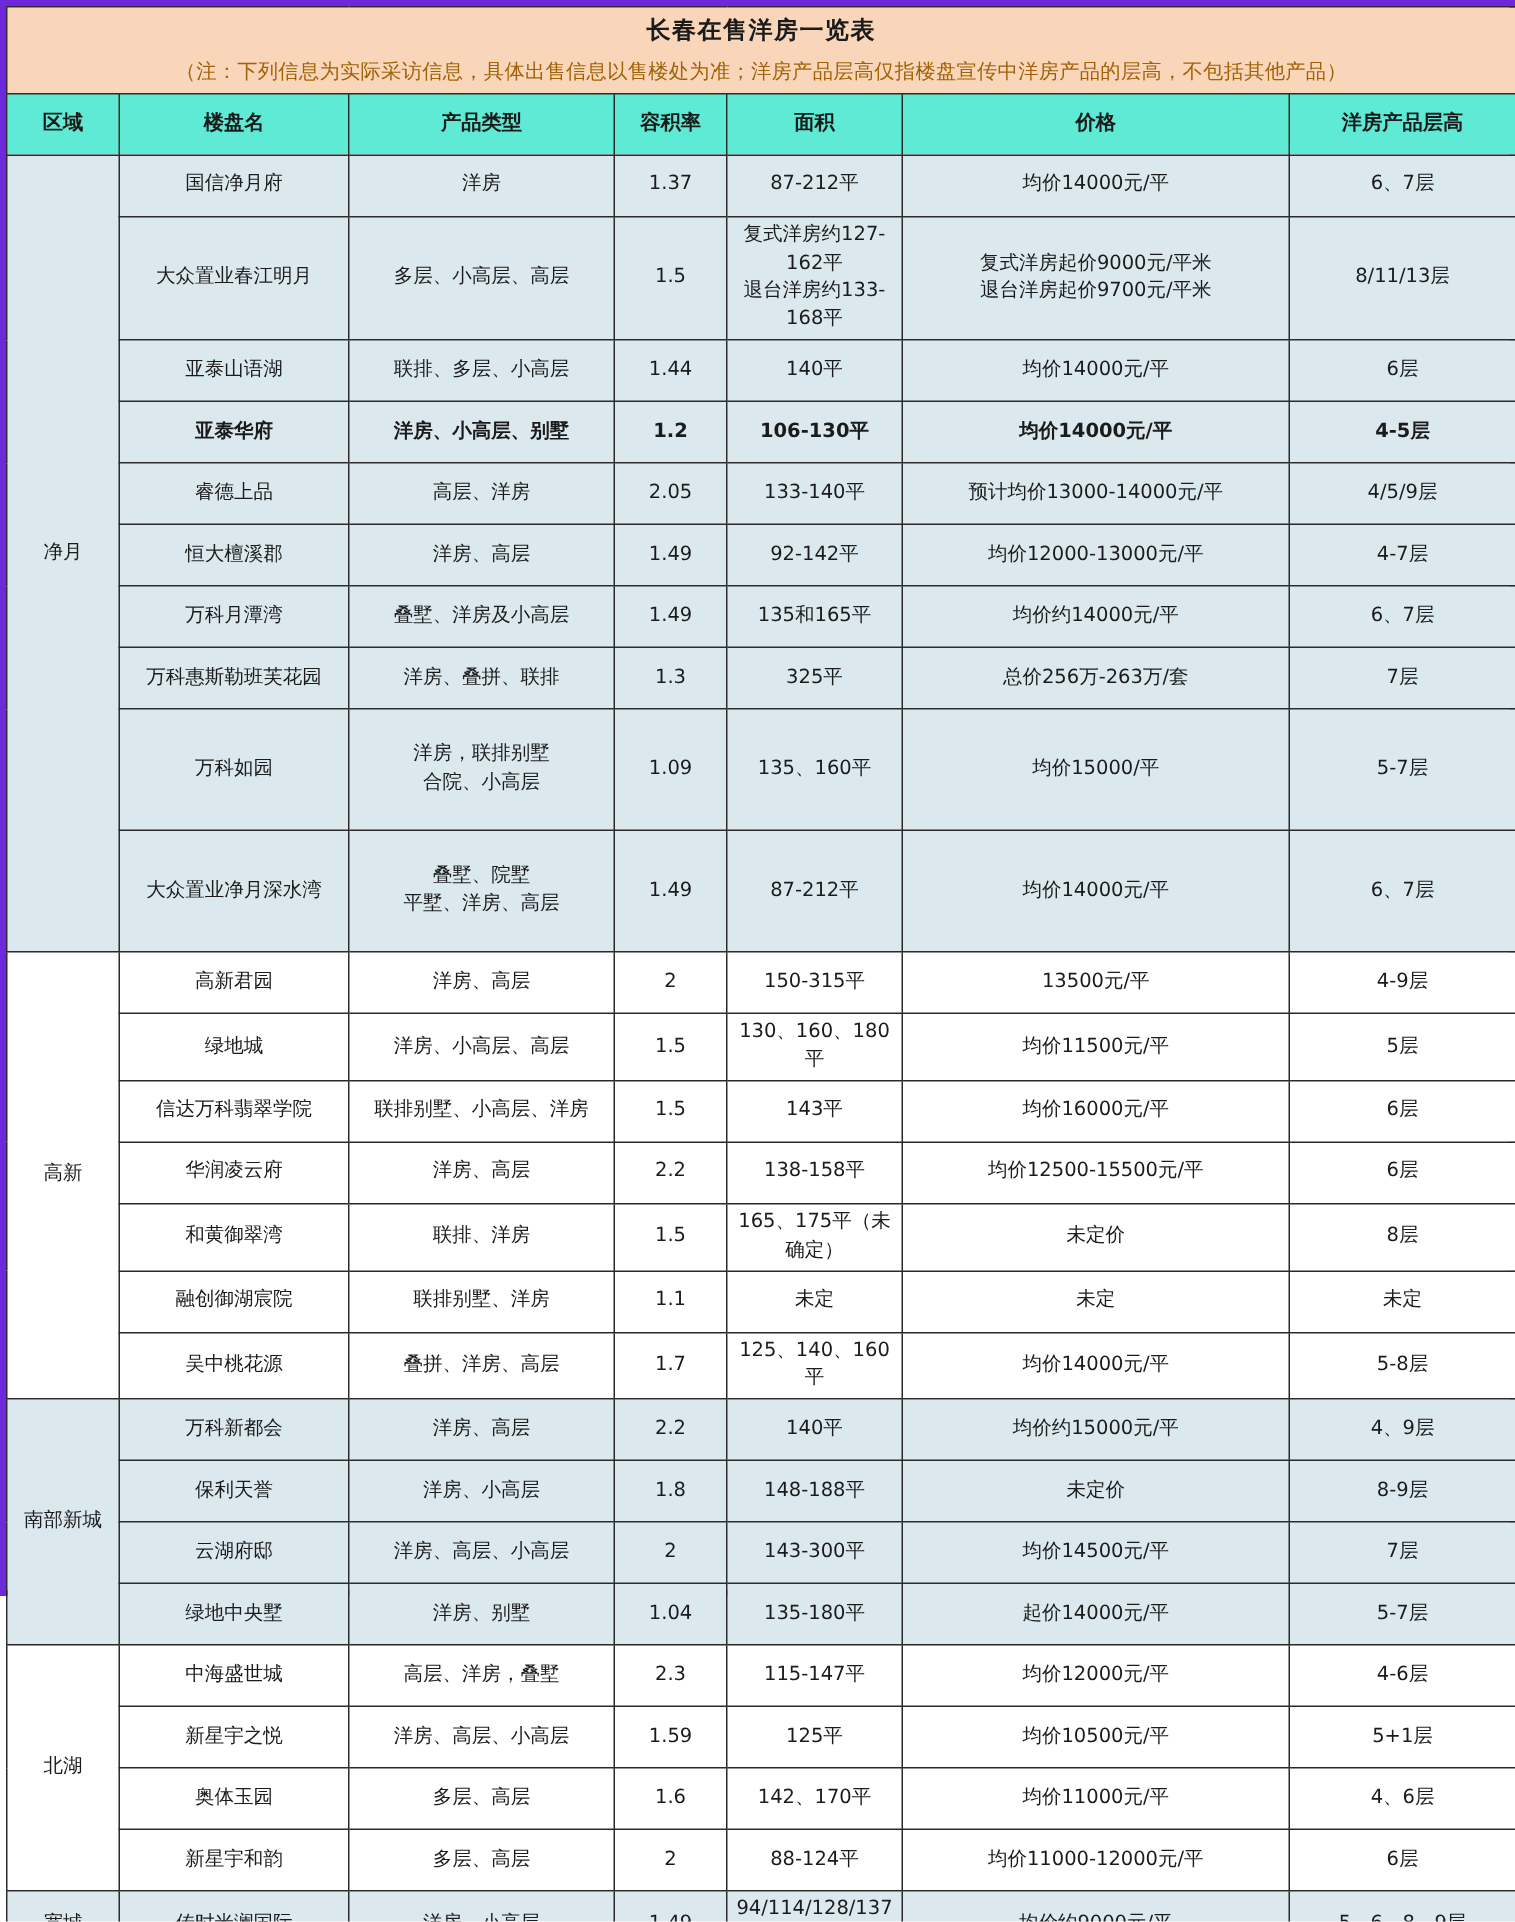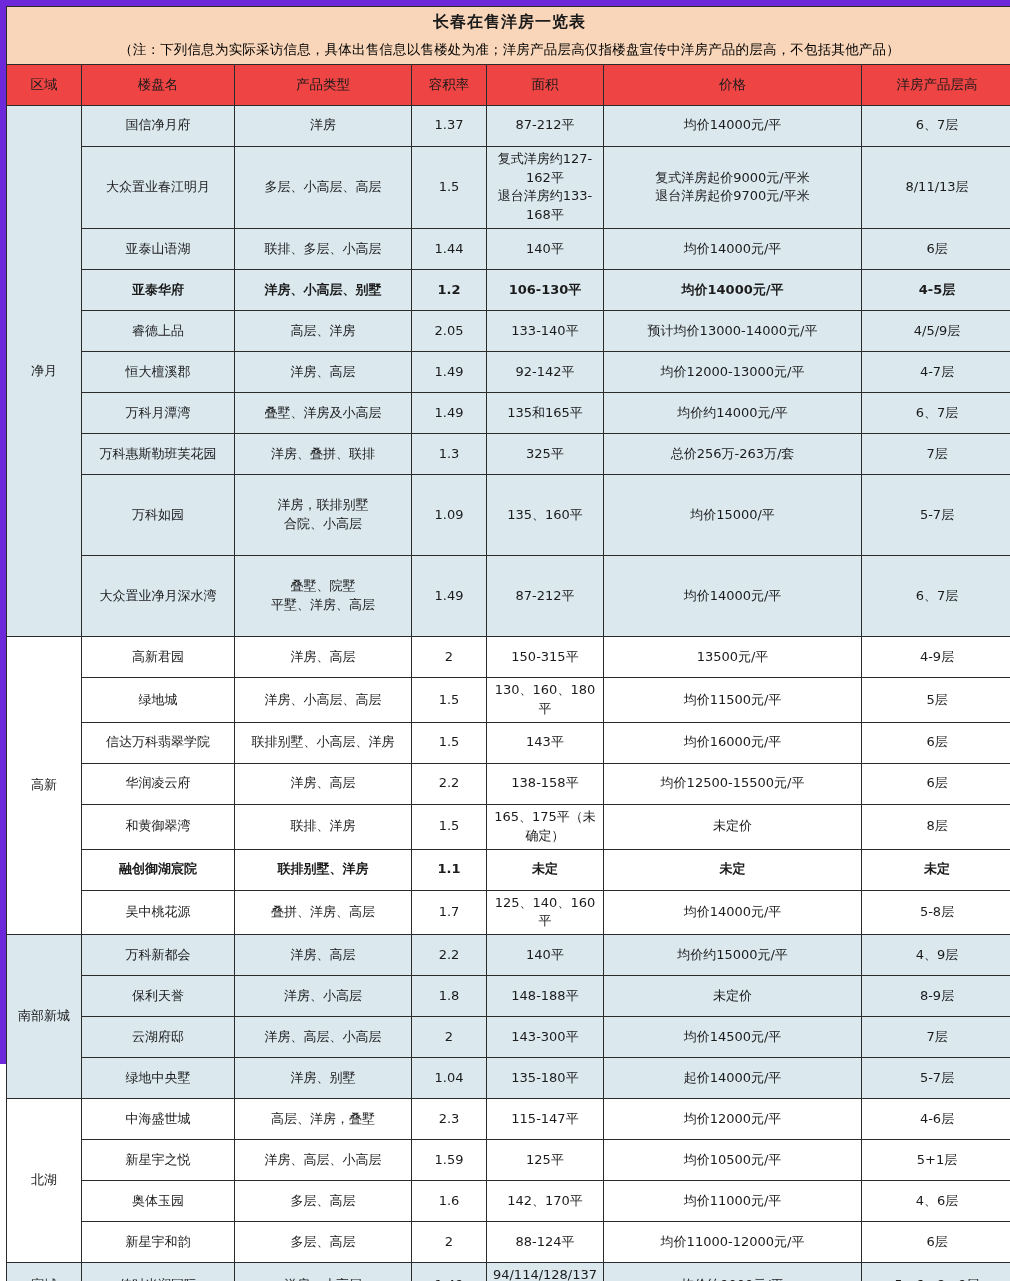--- a/index.html
+++ b/index.html
@@ -11,21 +11,21 @@
     font-family: "DejaVu Sans", "Liberation Sans", sans-serif;
     width: 1010px;
     height: 1281px;
     overflow: hidden;
   }
   #sheet {
     width: 1010px;
     height: 1064px;
     position: relative;
     box-sizing: border-box;
-    border: 6px solid #6d28d9;
+    border: 4px solid #6d28d9;
     background: #ffffff;
   }
   table.grid {
     border-collapse: collapse;
     table-layout: fixed;
     width: 1006px;
   }
   table.grid td {
     border: 1px solid #2b2b2b;
     text-align: center;
@@ -45,29 +45,28 @@
   }
   .title-main {
     font-size: 16px;
     font-weight: bold;
     color: #1b1b1b;
     letter-spacing: 1px;
     margin-bottom: 8px;
   }
   .title-note {
     font-size: 13.5px;
-    color: #000000;
+    color: #a16207;
     letter-spacing: 0.2px;
-    font-family: Liberation Mono, monospace;
   }
   
   tr.head td {
-    background: #ef4444;
+    background: #5eead4;
     font-size: 13.5px;
-    font-weight: normal;
+    font-weight: bold;
     height: 34px;
     color: #1b1b1b;
   }
   
   td.band-blue, tr.band-blue td { background: #dbe9ef; }
   td.band-white, tr.band-white td { background: #ffffff; }
   td.region {
     font-size: 13.5px;
   }
   .nowrap-lines { white-space: pre-line; }
@@ -236,21 +235,21 @@
           <td>6层</td>
         </tr>
         <tr class="band-white" style="height: 41px;">
           <td>和黄御翠湾</td>
           <td>联排、洋房</td>
           <td>1.5</td>
           <td>165、175平（未确定）</td>
           <td>未定价</td>
           <td>8层</td>
         </tr>
-        <tr class="band-white" style="height: 41px; font-weight: bold;">
+        <tr class="band-white" style="height: 41px;">
           <td>融创御湖宸院</td>
           <td>联排别墅、洋房</td>
           <td>1.1</td>
           <td>未定</td>
           <td>未定</td>
           <td>未定</td>
         </tr>
         <tr class="band-white" style="height: 41px;">
           <td>吴中桃花源</td>
           <td>叠拼、洋房、高层</td>

